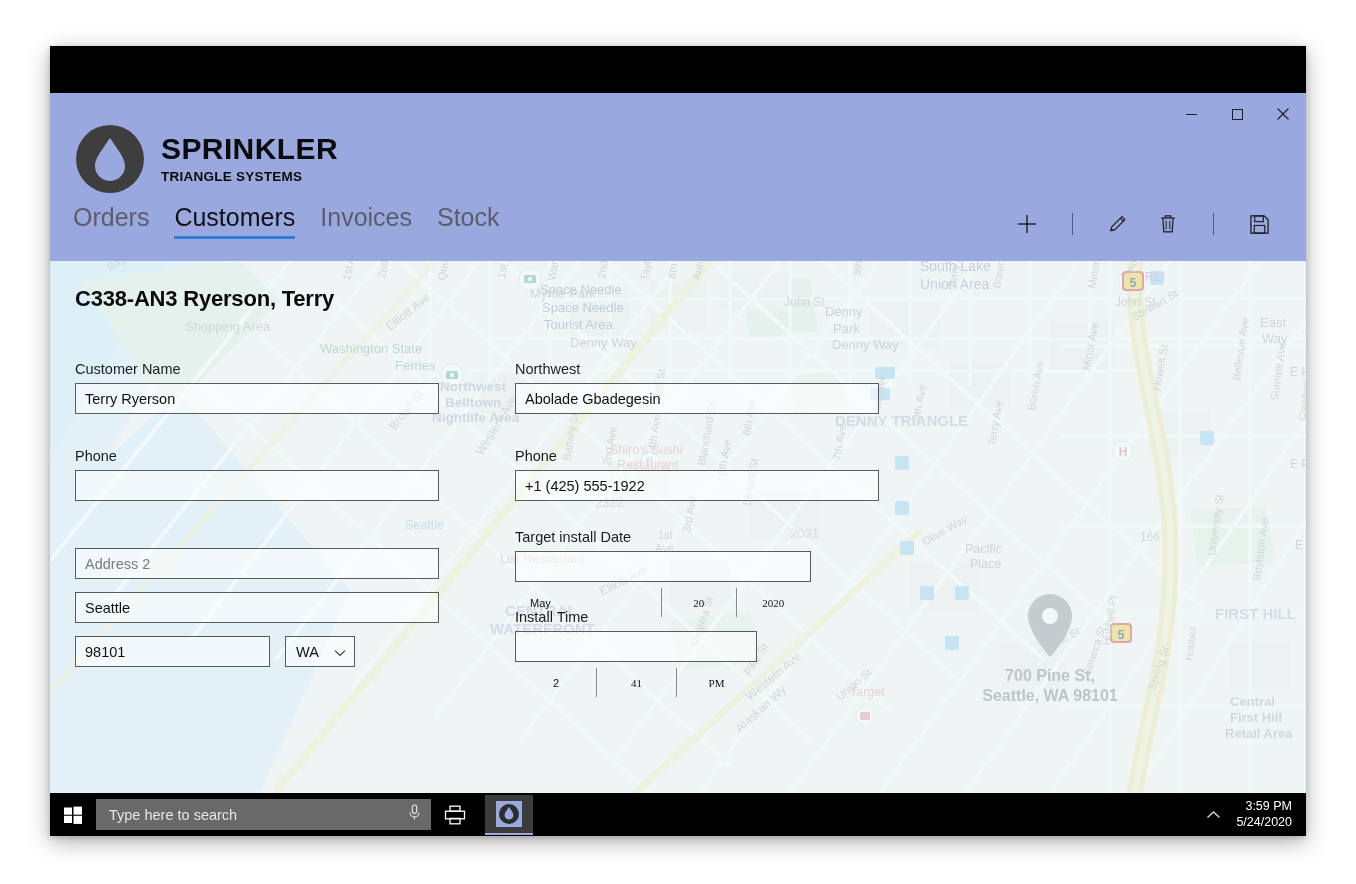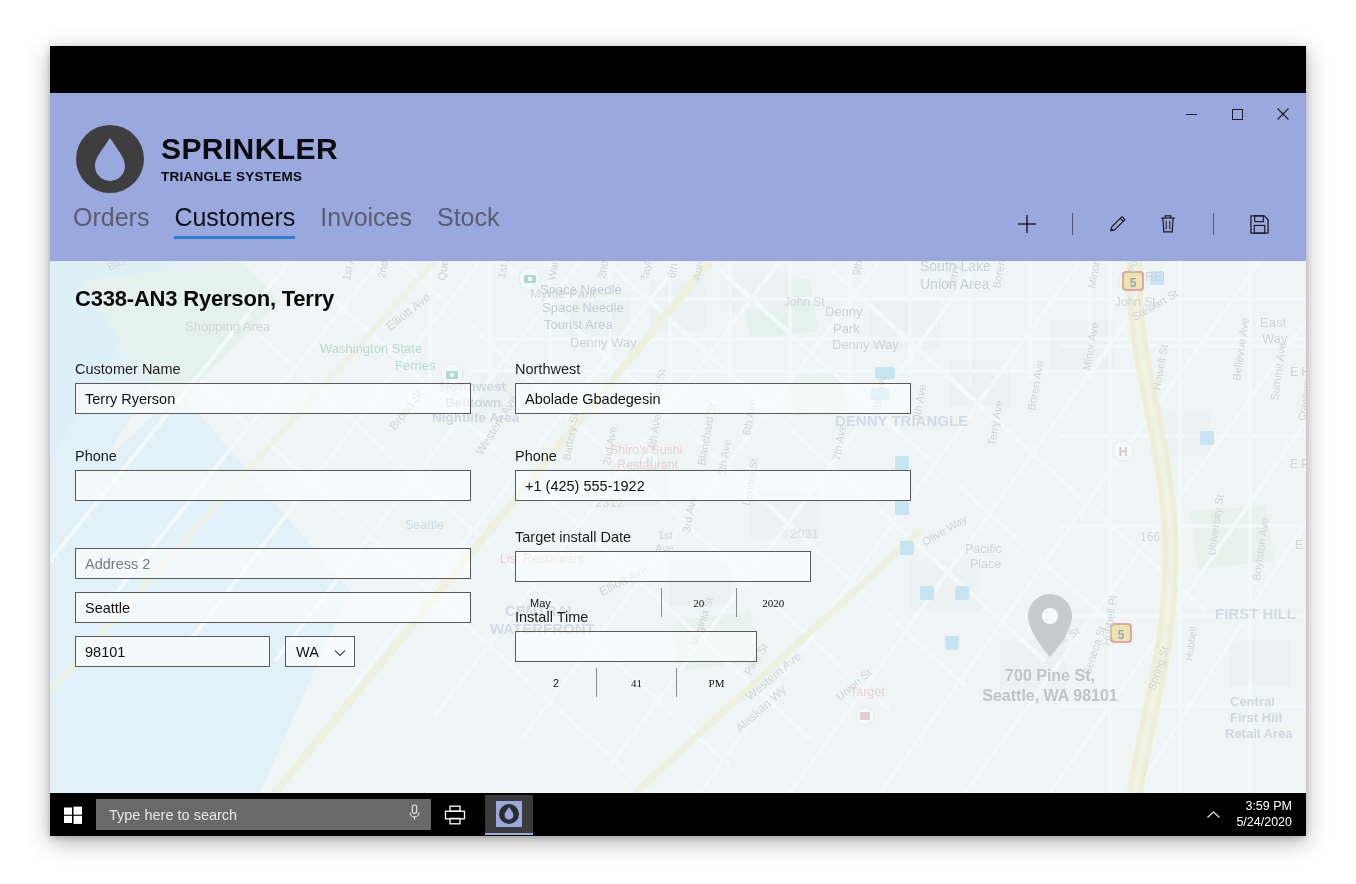--- a/index.html
+++ b/index.html
@@ -129,21 +129,21 @@
     letter-spacing: -0.2px;
   }
   .col { position: absolute; top: 100px; }
   #col-left  { left: 25px;  width: 396px; }
   #col-right { left: 465px; width: 396px; }
 
   .field-label {
     font-size: 14.5px; color: #1c1c1c; margin-bottom: 6px;
   }
   .txt {
-    width: 396px; height: 31px;
+    width: 364px; height: 31px;
     border: 1px solid #5a5a5a;
     background: rgba(255,255,255,0.55);
     font-family: "Liberation Sans", sans-serif;
     font-size: 14.5px; color: #111;
     padding: 0 9px;
     outline: none;
     display: block;
   }
   .txt::placeholder { color: #7b7b7b; }
   .gap-lg { height: 34px; }

